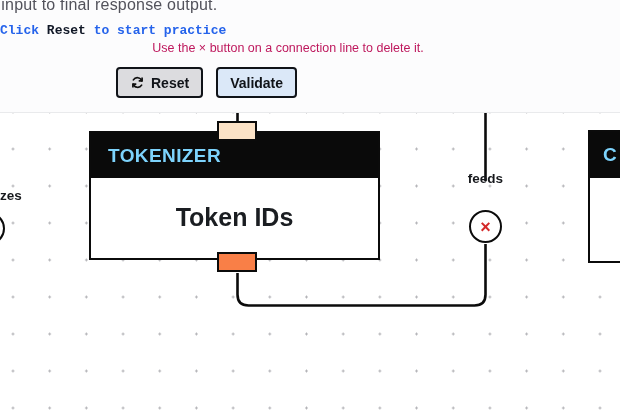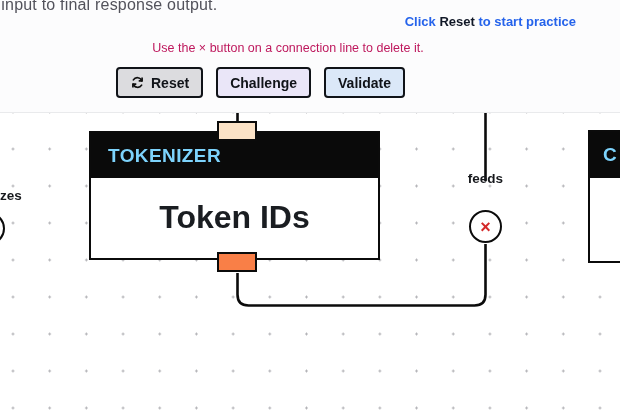--- a/index.html
+++ b/index.html
@@ -5,22 +5,22 @@
   * { margin:0; padding:0; box-sizing:border-box; }
   html,body { width:620px; height:415px; overflow:hidden; background:#fff;
               font-family:"Liberation Sans", sans-serif; }
   .stage { position:relative; width:620px; height:415px; overflow:hidden; }
 
   
   .toolbar { position:absolute; top:0; left:0; width:620px; height:113px;
              background:#fcfcfd; border-bottom:1px solid #e9eaec; z-index:10; }
   .intro-text { position:absolute; top:-4px; left:-8px; font-size:16px;
                 color:#52525b; white-space:nowrap; letter-spacing:.2px; }
-  .hint-line1 { position:absolute; top:14px; left:0; width:576px; text-align:right;
-                font-size:13px; font-weight:600; color:#2563eb; }
+  .hint-line1 { position:absolute; top:23px; left:0; width:576px; text-align:left;
+                font-size:13px; font-weight:600; color:#2563eb;font-family:Liberation Mono, monospace; }
   .hint-line1 .strong { color:#111827; font-weight:700; }
   .hint-line2 { position:absolute; top:41px; left:0; width:576px; text-align:center;
                 font-size:12.5px; font-weight:500; color:#be185d; }
   .btn-row { position:absolute; top:67px; left:116px; display:flex; gap:13px; }
   .btn { height:31px; display:flex; align-items:center; gap:6px; padding:0 12px;
          border:2px solid #101318; border-radius:4px; font-size:14px; font-weight:600;
          color:#101318; cursor:pointer; white-space:nowrap;
          font-family:"Liberation Sans", sans-serif; }
   .btn svg { display:block; }
   .btn-reset    { background:#dcdcdf; }
@@ -34,21 +34,21 @@
             background:#ffffff;
             background-image:radial-gradient(circle 1.2px at 1.5px 1.5px, #b4b4b8 99%, transparent 100%);
             background-size:36.7px 37px; background-position:11.5px 34.5px; }
   .edges { position:absolute; top:0; left:0; width:620px; height:302px; z-index:1; }
 
   .node { position:absolute; background:#fff; border:2.5px solid #0b0b0b; z-index:2; }
   .node-header { height:45px; background:#0a0a0a; color:#7dd3fc; display:flex;
                  align-items:center; padding-left:17px; font-size:19px;
                  font-weight:800; letter-spacing:.4px; }
   .node-body { display:flex; align-items:center; justify-content:center;
-               font-size:32px; font-weight:800; color:#1a1d21; }
+               font-size:25px; font-weight:800; color:#1a1d21; }
   .node-tokenizer { left:89px; top:18px; width:291px; height:129px; }
   .node-tokenizer .node-body { height:79px; }
   .node-right { left:588px; top:17px; width:150px; height:133px; }
   .node-right .node-header { height:46px; padding-left:13px; }
 
   .handle { position:absolute; width:40px; height:20px; border:2.5px solid #0b0b0b;
             z-index:3; }
   .handle-top    { left:217px; top:8px;   background:#fbe2c6; }
   .handle-bottom { left:217px; top:139px; background:#f97f47; }
 
@@ -84,23 +84,20 @@
             <path d="M12.9 2.6v3.6H9.3" fill="none" stroke="#111" stroke-width="1.8" stroke-linejoin="round"></path>
             <path d="M3.4 9.6a5 5 0 0 0 9 1.2" fill="none" stroke="#111" stroke-width="1.8" stroke-linecap="round"></path>
             <path d="M3.1 13.4V9.8h3.6" fill="none" stroke="#111" stroke-width="1.8" stroke-linejoin="round"></path>
           </svg>
         </span>
         <span>Reset</span>
       </button>
 
 
 
-      <button class="btn btn-challenge">
-        <span>Challenge</span>
-      </button>
 
       <button class="btn btn-validate">
         <span>Validate</span>
       </button>
     </div>
   </div>
 
   <div class="canvas">
 
     <svg class="edges" width="620" height="302" viewBox="0 0 620 302">

